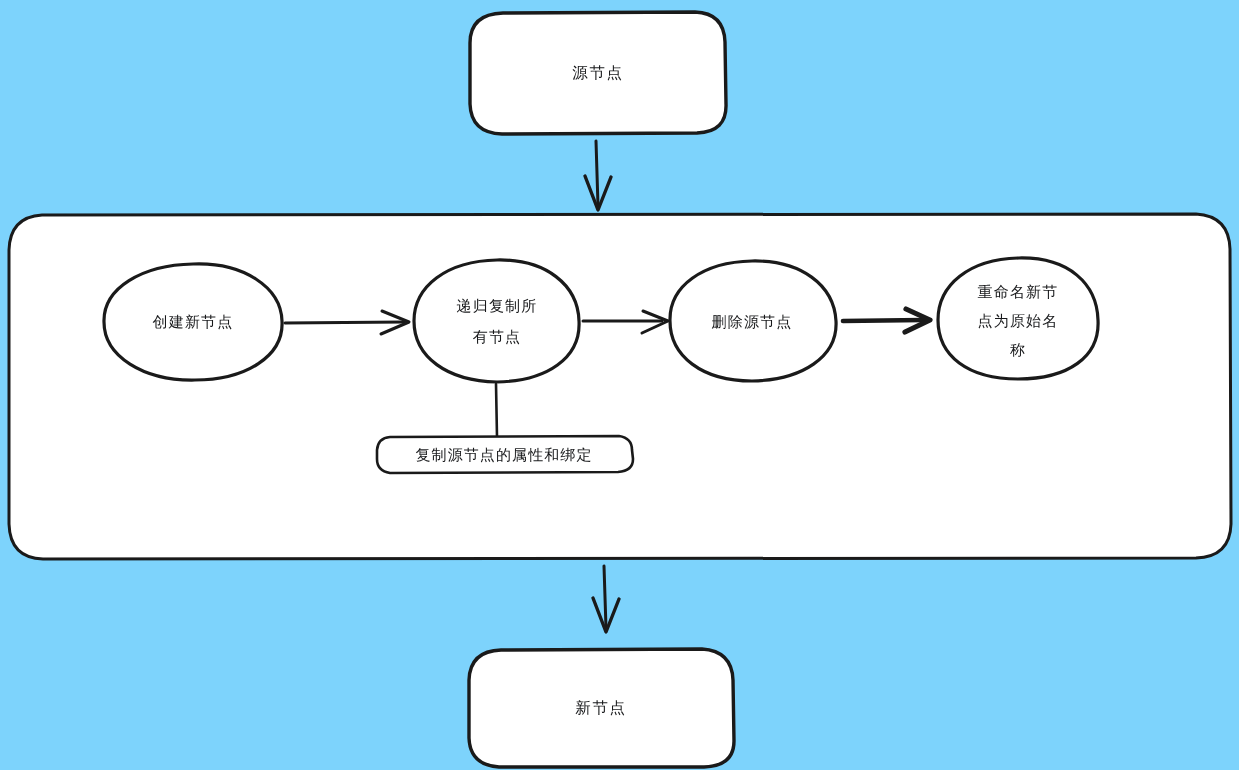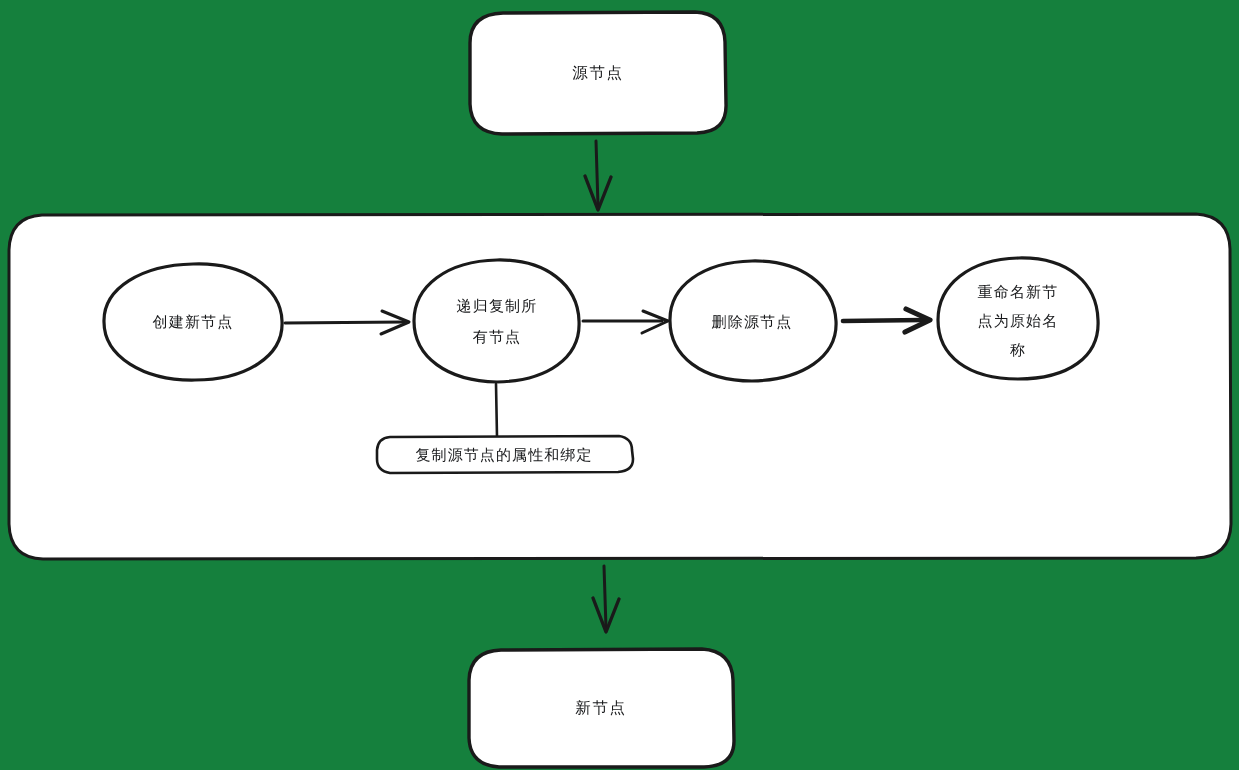--- a/index.html
+++ b/index.html
@@ -10,21 +10,21 @@
   body {
     width: 1239px;
     height: 770px;
     font-family: "DejaVu Sans", "Liberation Sans", sans-serif;
     overflow: hidden;
   }
   #canvas {
     position: relative;
     width: 1239px;
     height: 770px;
-    background: #15803d;
+    background: #7dd3fc;
   }
   svg#diagram {
     position: absolute;
     top: 0;
     left: 0;
     width: 1239px;
     height: 770px;
   }
   .shape-stroke {
     fill: #ffffff;

